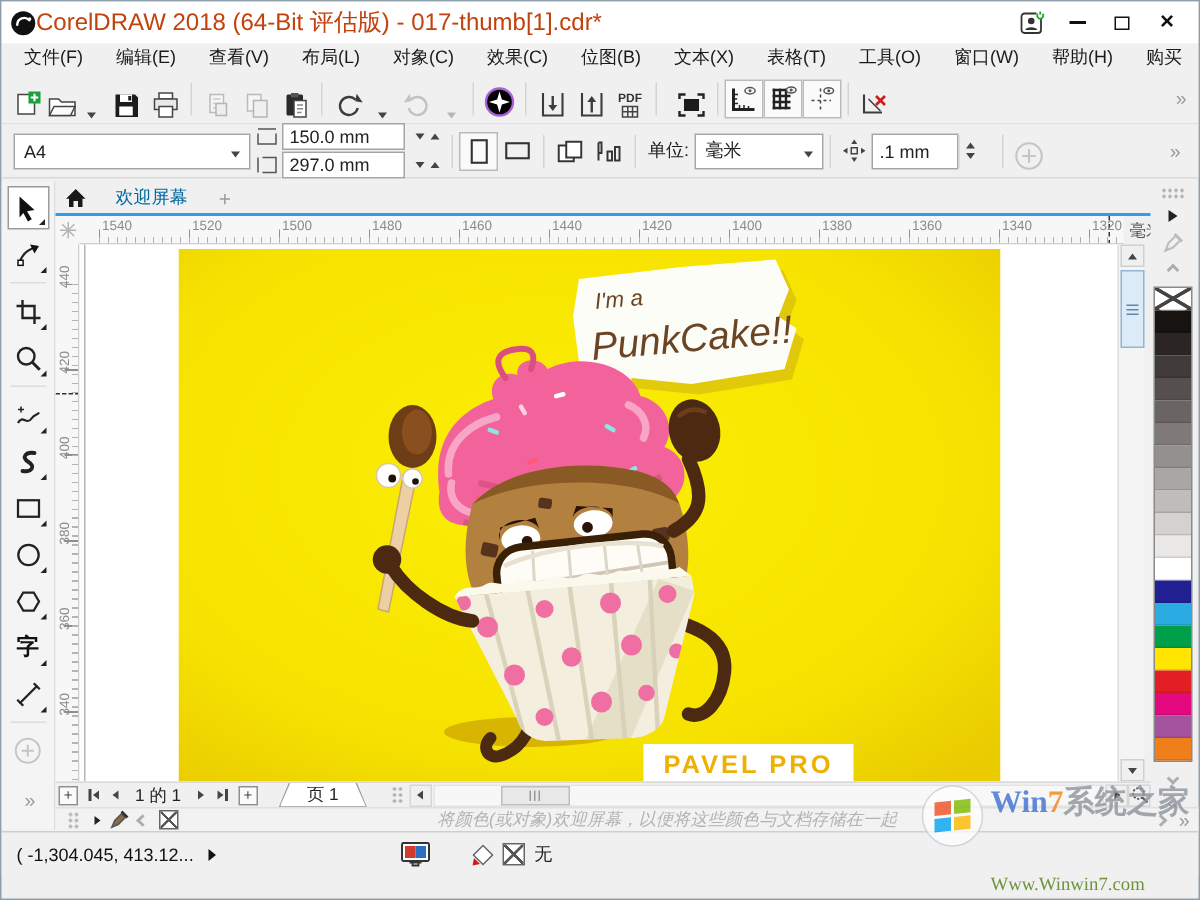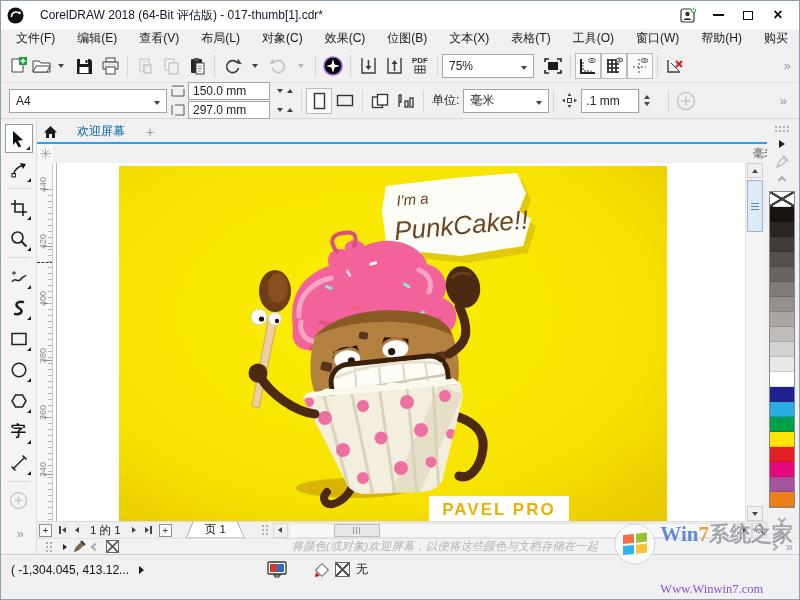--- a/index.html
+++ b/index.html
@@ -1,33 +1,33 @@
 <!DOCTYPE html>
 <html><head>
 <meta charset="utf-8">
 <style>
   html,body{margin:0;padding:0;background:#d8d8d8;}
   *{box-sizing:border-box;user-select:none;}
   .win{position:relative;width:800px;height:600px;background:#f0f0f0;border:1px solid #8fa0ac;
        font-family:"Liberation Sans","DejaVu Sans",sans-serif;font-size:12px;color:#222;overflow:hidden;}
   
   .titlebar{position:absolute;left:0;top:0;width:100%;height:28px;background:#fff;display:flex;align-items:center;padding:0 6px;}
-  .titlebar .title{margin-left:16px;font-size:12px;color:#0f172a;}
+  .titlebar .title{margin-left:0;font-size:16px;color:#c2410c;}
   .titlebar .spacer{flex:1;}
   .cap{width:30px;height:22px;display:flex;align-items:center;justify-content:center;color:#111;}
   .cap.min i{display:block;width:11px;height:0;border-bottom:2px solid #111;}
   .cap.max i{display:block;width:10px;height:9px;border:1.5px solid #111;}
   .cap.close{font-size:16px;font-weight:bold;}
   
   .menubar{position:absolute;left:0;top:28px;width:100%;height:20px;background:#f0f0f0;display:flex;align-items:flex-end;padding-left:4px;}
   .menu-item{padding:2px 11px;color:#1a1a1a;}
   
   .toolbar{position:absolute;left:0;top:48px;width:100%;height:34px;background:#f0f0f0;display:flex;align-items:center;padding:0 4px;border-bottom:1px solid #e2e2e2;}
   .propbar{position:absolute;left:0;top:82px;width:100%;height:36px;background:#f0f0f0;display:flex;align-items:center;padding:0 8px;border-bottom:1px solid #d9d9d9;}
-  .tbtn{width:26px;height:26px;display:flex;align-items:center;justify-content:center;}
+  .tbtn{width:26px;height:26px;display:flex;align-items:flex-end;justify-content:center;}
   .tbtn.wide{width:20px;}
   .sep{width:1px;height:22px;background:#d4d4d4;margin:0 4px;}
   .tr{width:0;height:0;display:inline-block;}
   .tr.d{border-left:3.5px solid transparent;border-right:3.5px solid transparent;border-top:4px solid #444;}
   .tr.u{border-left:3.5px solid transparent;border-right:3.5px solid transparent;border-bottom:4px solid #444;}
   .tr.l{border-top:3.5px solid transparent;border-bottom:3.5px solid transparent;border-right:4px solid #444;}
   .tr.r{border-top:3.5px solid transparent;border-bottom:3.5px solid transparent;border-left:4px solid #444;}
   .tr.gray.d{border-top-color:#b5b5b5;}
   .chevtxt{color:#9a9a9a;font-size:13px;padding:0 4px;}
   .combo{display:flex;align-items:center;background:#fff;border:1px solid #a5a5a5;height:24px;padding:0 6px;}
@@ -115,21 +115,21 @@
   .statusbar .coords{color:#111;}
   .sb-exp{margin:0 8px 0 10px;}
   .sb-group{display:flex;align-items:center;margin-left:115px;}
   .sb-group2{display:flex;align-items:center;margin-left:auto;margin-right:2px;gap:4px;font-size:11px;color:#222;}
   .blackswatch{width:16px;height:11px;background:#101010;border:1px solid #777;}
   .nonelabel{margin-left:2px;color:#222;}
   
   .watermark{position:absolute;right:6px;bottom:2px;display:flex;align-items:flex-start;gap:4px;opacity:.8;pointer-events:none;}
   .wm-text1{font-size:21px;font-weight:bold;line-height:22px;white-space:nowrap;font-family:"Liberation Serif",serif;}
   .wm-win{color:#3f6fd1;} .wm-7{color:#f08519;} .wm-rest{color:#8d949b;}
-  .wm-text2{font-size:12.5px;color:#6d28d9;font-family:"Liberation Serif",serif;margin-top:37px;}
+  .wm-text2{font-size:12.5px;color:#4d7c0f;font-family:"Liberation Serif",serif;margin-top:37px;}
   svg{display:block;}
 </style>
 </head>
 <body>
 
 <div class="win">
 
   <div class="titlebar">
     <span>
       <svg width="17" height="17" viewBox="0 0 17 17">
@@ -273,24 +273,20 @@
     <span class="tbtn">
       <div>
           <div class="pdftxt">PDF</div>
       <svg width="12" height="9" viewBox="0 0 12 9" style="margin:1px auto 0;">
             <rect x="1" y="1" width="10" height="7" fill="none" stroke="#444"></rect>
             <path d="M1 4.5h10M4.5 1v7M7.7 1v7" stroke="#444"></path>
           </svg>
         </div>
     </span>
     <span class="sep"></span>
-    <span class="combo" style="width:92px;">
-      <span>75%</span>
-      <span class="arrowbox"><span class="tr d"></span></span>
-    </span>
     <span class="tbtn" style="margin-left:6px;">
       <svg width="20" height="18" viewBox="0 0 20 18">
           <path d="M2 5V2h4M14 2h4v3M18 13v3h-4M6 16H2v-3" fill="none" stroke="#222" stroke-width="1.6"></path>
           <rect x="5" y="5" width="10" height="8" fill="#1c1c1c"></rect>
         </svg>
     </span>
     <span class="sep"></span>
     <span class="obtn on">
       <svg width="20" height="20" viewBox="0 0 20 20">
           <path d="M3 3v14h14" fill="none" stroke="#222" stroke-width="2"></path>
@@ -509,20 +505,35 @@
       </span>
     <span class="newtab">+</span>
   </div>
   <div class="tabline"></div>
 
   <div class="rcorner">
     <svg width="11" height="11" viewBox="0 0 11 11">
         <path d="M5.5 0v11M0 5.5h11M1.5 1.5l8 8M9.5 1.5l-8 8" stroke="#b5b5b5"></path>
       </svg>
   </div>
+  <div class="hruler">
+      <span class="hmark"></span>
+      <span class="hrlbl" style="left: 15px;">1540</span>
+      <span class="hrlbl" style="left: 75px;">1520</span>
+      <span class="hrlbl" style="left: 135px;">1500</span>
+      <span class="hrlbl" style="left: 195px;">1480</span>
+      <span class="hrlbl" style="left: 255px;">1460</span>
+      <span class="hrlbl" style="left: 315px;">1440</span>
+      <span class="hrlbl" style="left: 375px;">1420</span>
+      <span class="hrlbl" style="left: 435px;">1400</span>
+      <span class="hrlbl" style="left: 495px;">1380</span>
+      <span class="hrlbl" style="left: 555px;">1360</span>
+      <span class="hrlbl" style="left: 615px;">1340</span>
+      <span class="hrlbl" style="left: 675px;">1320</span>
+    </div>
   <span class="runit">毫米</span>
   <div class="vruler">
       <span class="vmark"></span>
       <span class="vrlbl" style="top: 14px;">440</span>
       <span class="vrlbl" style="top: 71px;">420</span>
       <span class="vrlbl" style="top: 128px;">400</span>
       <span class="vrlbl" style="top: 185px;">380</span>
       <span class="vrlbl" style="top: 242px;">360</span>
       <span class="vrlbl" style="top: 299px;">340</span>
     </div>

